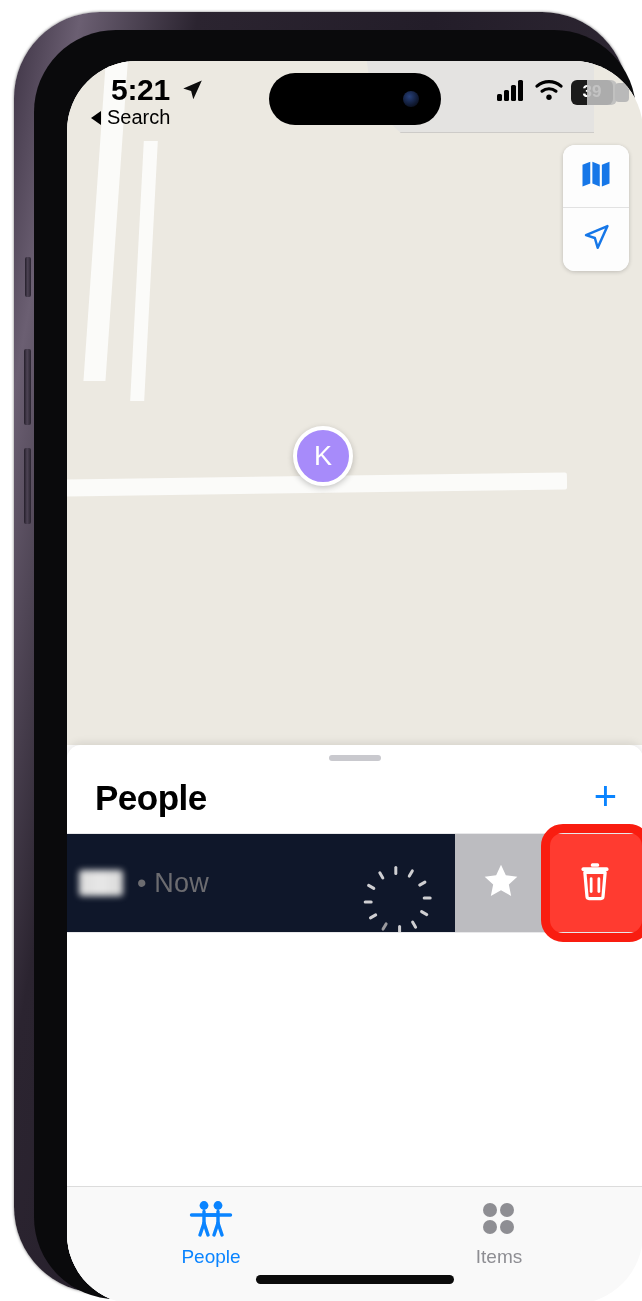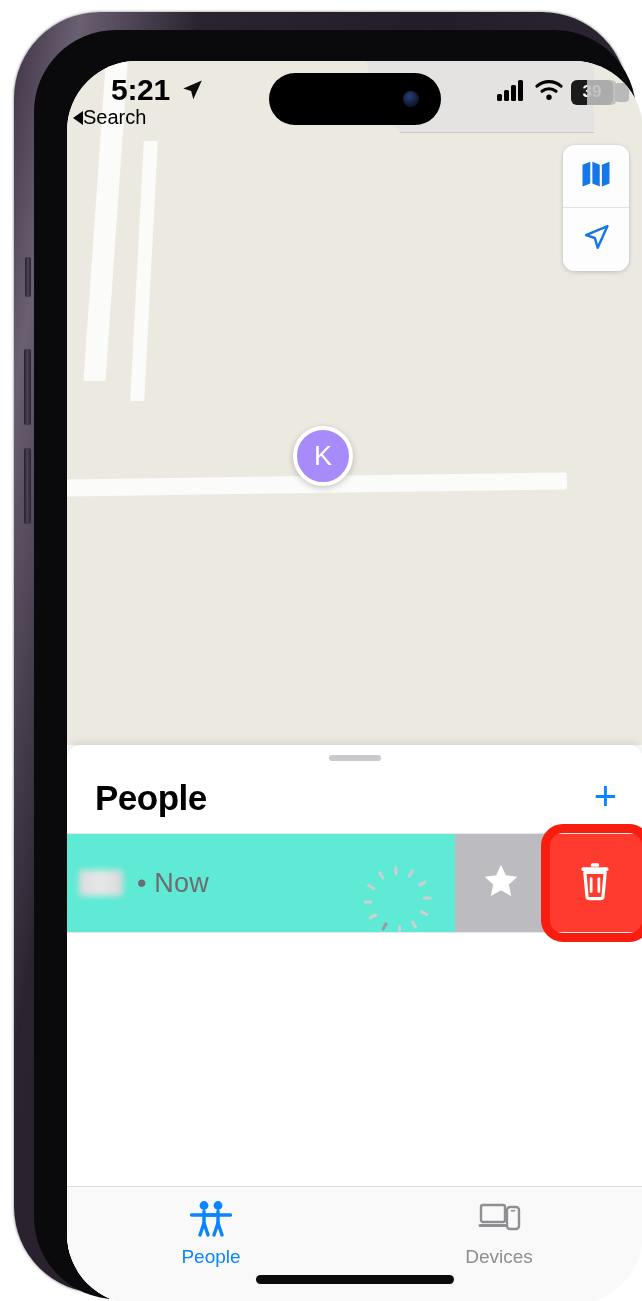--- a/index.html
+++ b/index.html
@@ -127,22 +127,22 @@
     z-index:40;
   }
   #front-camera{
     position:absolute; right:22px; top:50%; transform:translateY(-50%);
     width:16px; height:16px; border-radius:50%;
     background:radial-gradient(circle at 40% 35%,#27407a 0%,#101a33 60%,#050508 100%);
   }
 
   
   #back-link{
-    position:absolute; left:6px; top:45px; z-index:31;
-    display:flex; align-items:center; gap:0;
+    position:absolute; left:24px; top:45px; z-index:31;
+    display:flex; align-items:center; gap:6px;
     font-size:20px; color:#000; cursor:pointer;
   }
   #back-chevron-icon{
     width:0;height:0;border-top:7px solid transparent;border-bottom:7px solid transparent;
     border-right:10px solid #000;
   }
 
   
   #bottom-sheet{
     position:absolute; left:0; top:684px; width:576px; height:559px;
@@ -165,21 +165,21 @@
     font-size:40px; color:#0a84ff; line-height:1; cursor:pointer;
     font-weight:300; padding-bottom:4px;
   }
 
   
   #person-row{
     position:absolute; left:0; top:88px; width:100%; height:100px;
     display:flex; align-items:stretch;
     border-top:1px solid #e8e8ea;
     border-bottom:1px solid #e8e8ea;
-    background:#5eead4;
+    background:#0f172a;
     overflow:hidden;
   }
   #row-content{
     flex:1; display:flex; align-items:center; position:relative;
     padding-left:12px;
   }
   #name-redacted{
     width:44px; height:26px; border-radius:3px;
     background:linear-gradient(90deg,#dcdcdc,#e8e8e8,#d8d8d8);
     filter:blur(3px);
@@ -374,32 +374,32 @@
               <path d="M15 24 L19 36" stroke="#0a84ff" stroke-width="3.4" fill="none" stroke-linecap="round"></path>
               <path d="M2.5 16 L27.5 16" stroke="#0a84ff" stroke-width="3.4" fill="none" stroke-linecap="round"></path>
               <path d="M29 12.5 L29 24 L25 36" stroke="#0a84ff" stroke-width="3.4" fill="none" stroke-linecap="round"></path>
               <path d="M29 24 L33 36" stroke="#0a84ff" stroke-width="3.4" fill="none" stroke-linecap="round"></path>
               <path d="M16.5 16 L41.5 16" stroke="#0a84ff" stroke-width="3.4" fill="none" stroke-linecap="round"></path>
             </svg>
           </span>
           <span class="tab-label">People</span>
         </div>
 
+
         <div class="tab-item">
           <span>
-            <svg width="44" height="38" viewBox="0 0 44 38">
-              <rect x="4" y="6" width="24" height="17" rx="2" fill="none" stroke="#8e8e93" stroke-width="2.4"></rect>
-              <rect x="1.5" y="25" width="29" height="3" rx="1.5" fill="#8e8e93"></rect>
-              <rect x="30" y="8" width="12" height="22" rx="3" fill="none" stroke="#8e8e93" stroke-width="2.4"></rect>
-              <rect x="33.5" y="11" width="5" height="1.6" rx="0.8" fill="#8e8e93"></rect>
+            <svg width="40" height="38" viewBox="0 0 40 38">
+              <circle cx="11" cy="11" r="7" fill="#8e8e93"></circle>
+              <circle cx="28" cy="11" r="7" fill="#8e8e93"></circle>
+              <circle cx="11" cy="28" r="7" fill="#8e8e93"></circle>
+              <circle cx="28" cy="28" r="7" fill="#8e8e93"></circle>
             </svg>
           </span>
-          <span class="tab-label">Devices</span>
-        </div>
-
+          <span class="tab-label">Items</span>
+        </div>
 
       </div>
 
       <div id="home-indicator"></div>
 
     </div>
   </div>
 </div>
 
 </body></html>

